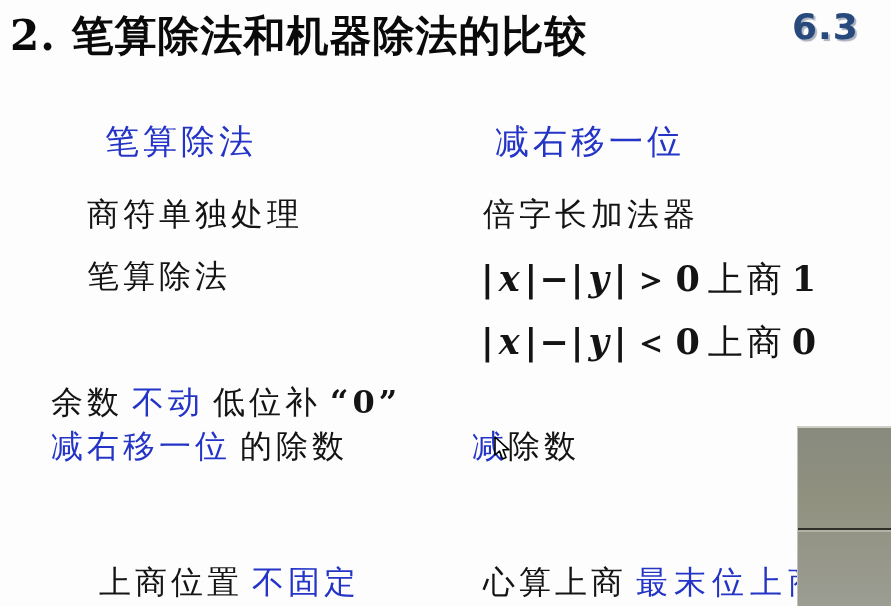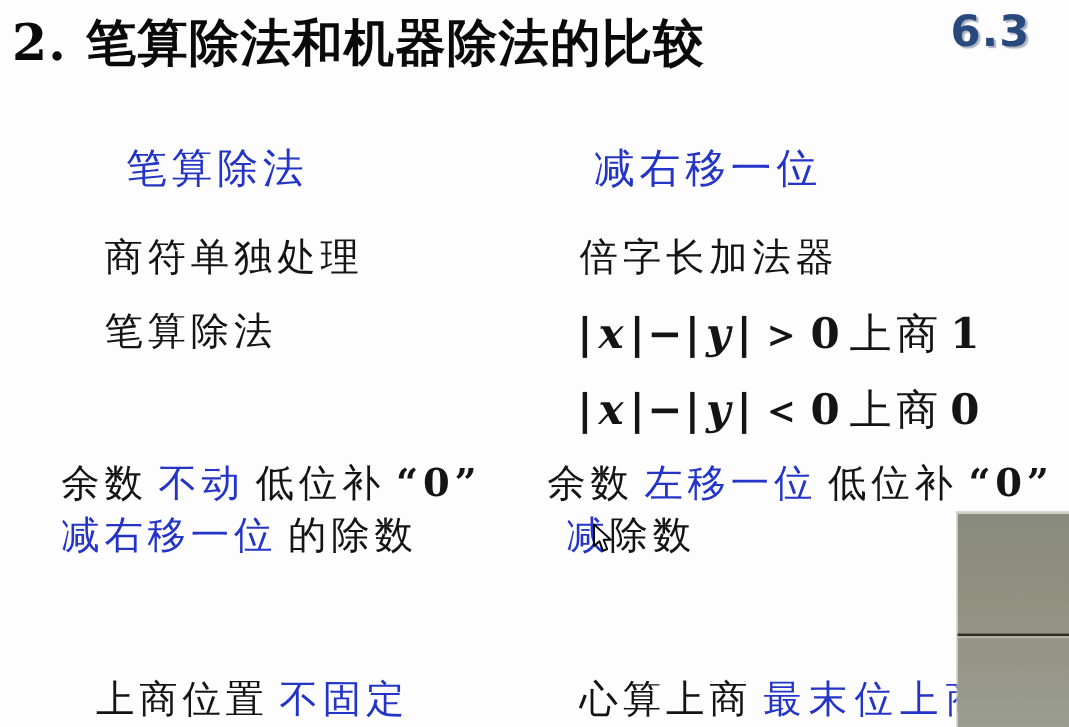--- a/index.html
+++ b/index.html
@@ -82,33 +82,30 @@
     <span>|</span><span class="var">x</span><span>|−|</span><span class="var">y</span><span>|</span><span class="cmp">＞</span><span>0</span><span class="lbl">上商</span><span>1</span>
   </div>
 
   <div class="line math" style="left:481px;top:322px">
     <span>|</span><span class="var">x</span><span>|−|</span><span class="var">y</span><span>|</span><span class="cmp">＜</span><span>0</span><span class="lbl">上商</span><span>0</span>
   </div>
 
   <div class="line" style="left:51px;top:384px">
     <span>余数</span><span class="em">不动</span><span>低位补</span><span class="quote">“0”</span>
   </div>
-  <div class="line" style="left:456px;top:384px">
-    <span>余数</span><span class="em">左移一位</span><span>低位补</span><span class="quote">“0”</span>
-  </div>
 
   <div class="line" style="left:51px;top:428px">
     <span class="em lead">减右移一位</span><span>的除数</span>
   </div>
   <div class="line" style="left:472px;top:428px">
     <span class="em tight">减</span><span>除数</span>
   </div>
 
 
-  <div class="line" style="left:80px;top:564px">
+  <div class="line" style="left:99px;top:564px">
     <span>上商位置</span><span class="em">不固定</span>
   </div>
   <div class="line" style="left:483px;top:564px">
     <span>心算上商</span><span class="em wide-em">最末位上商</span>
   </div>
 
   <div class="video-overlay">
     <div class="wall-seam"></div>
   </div>
 

